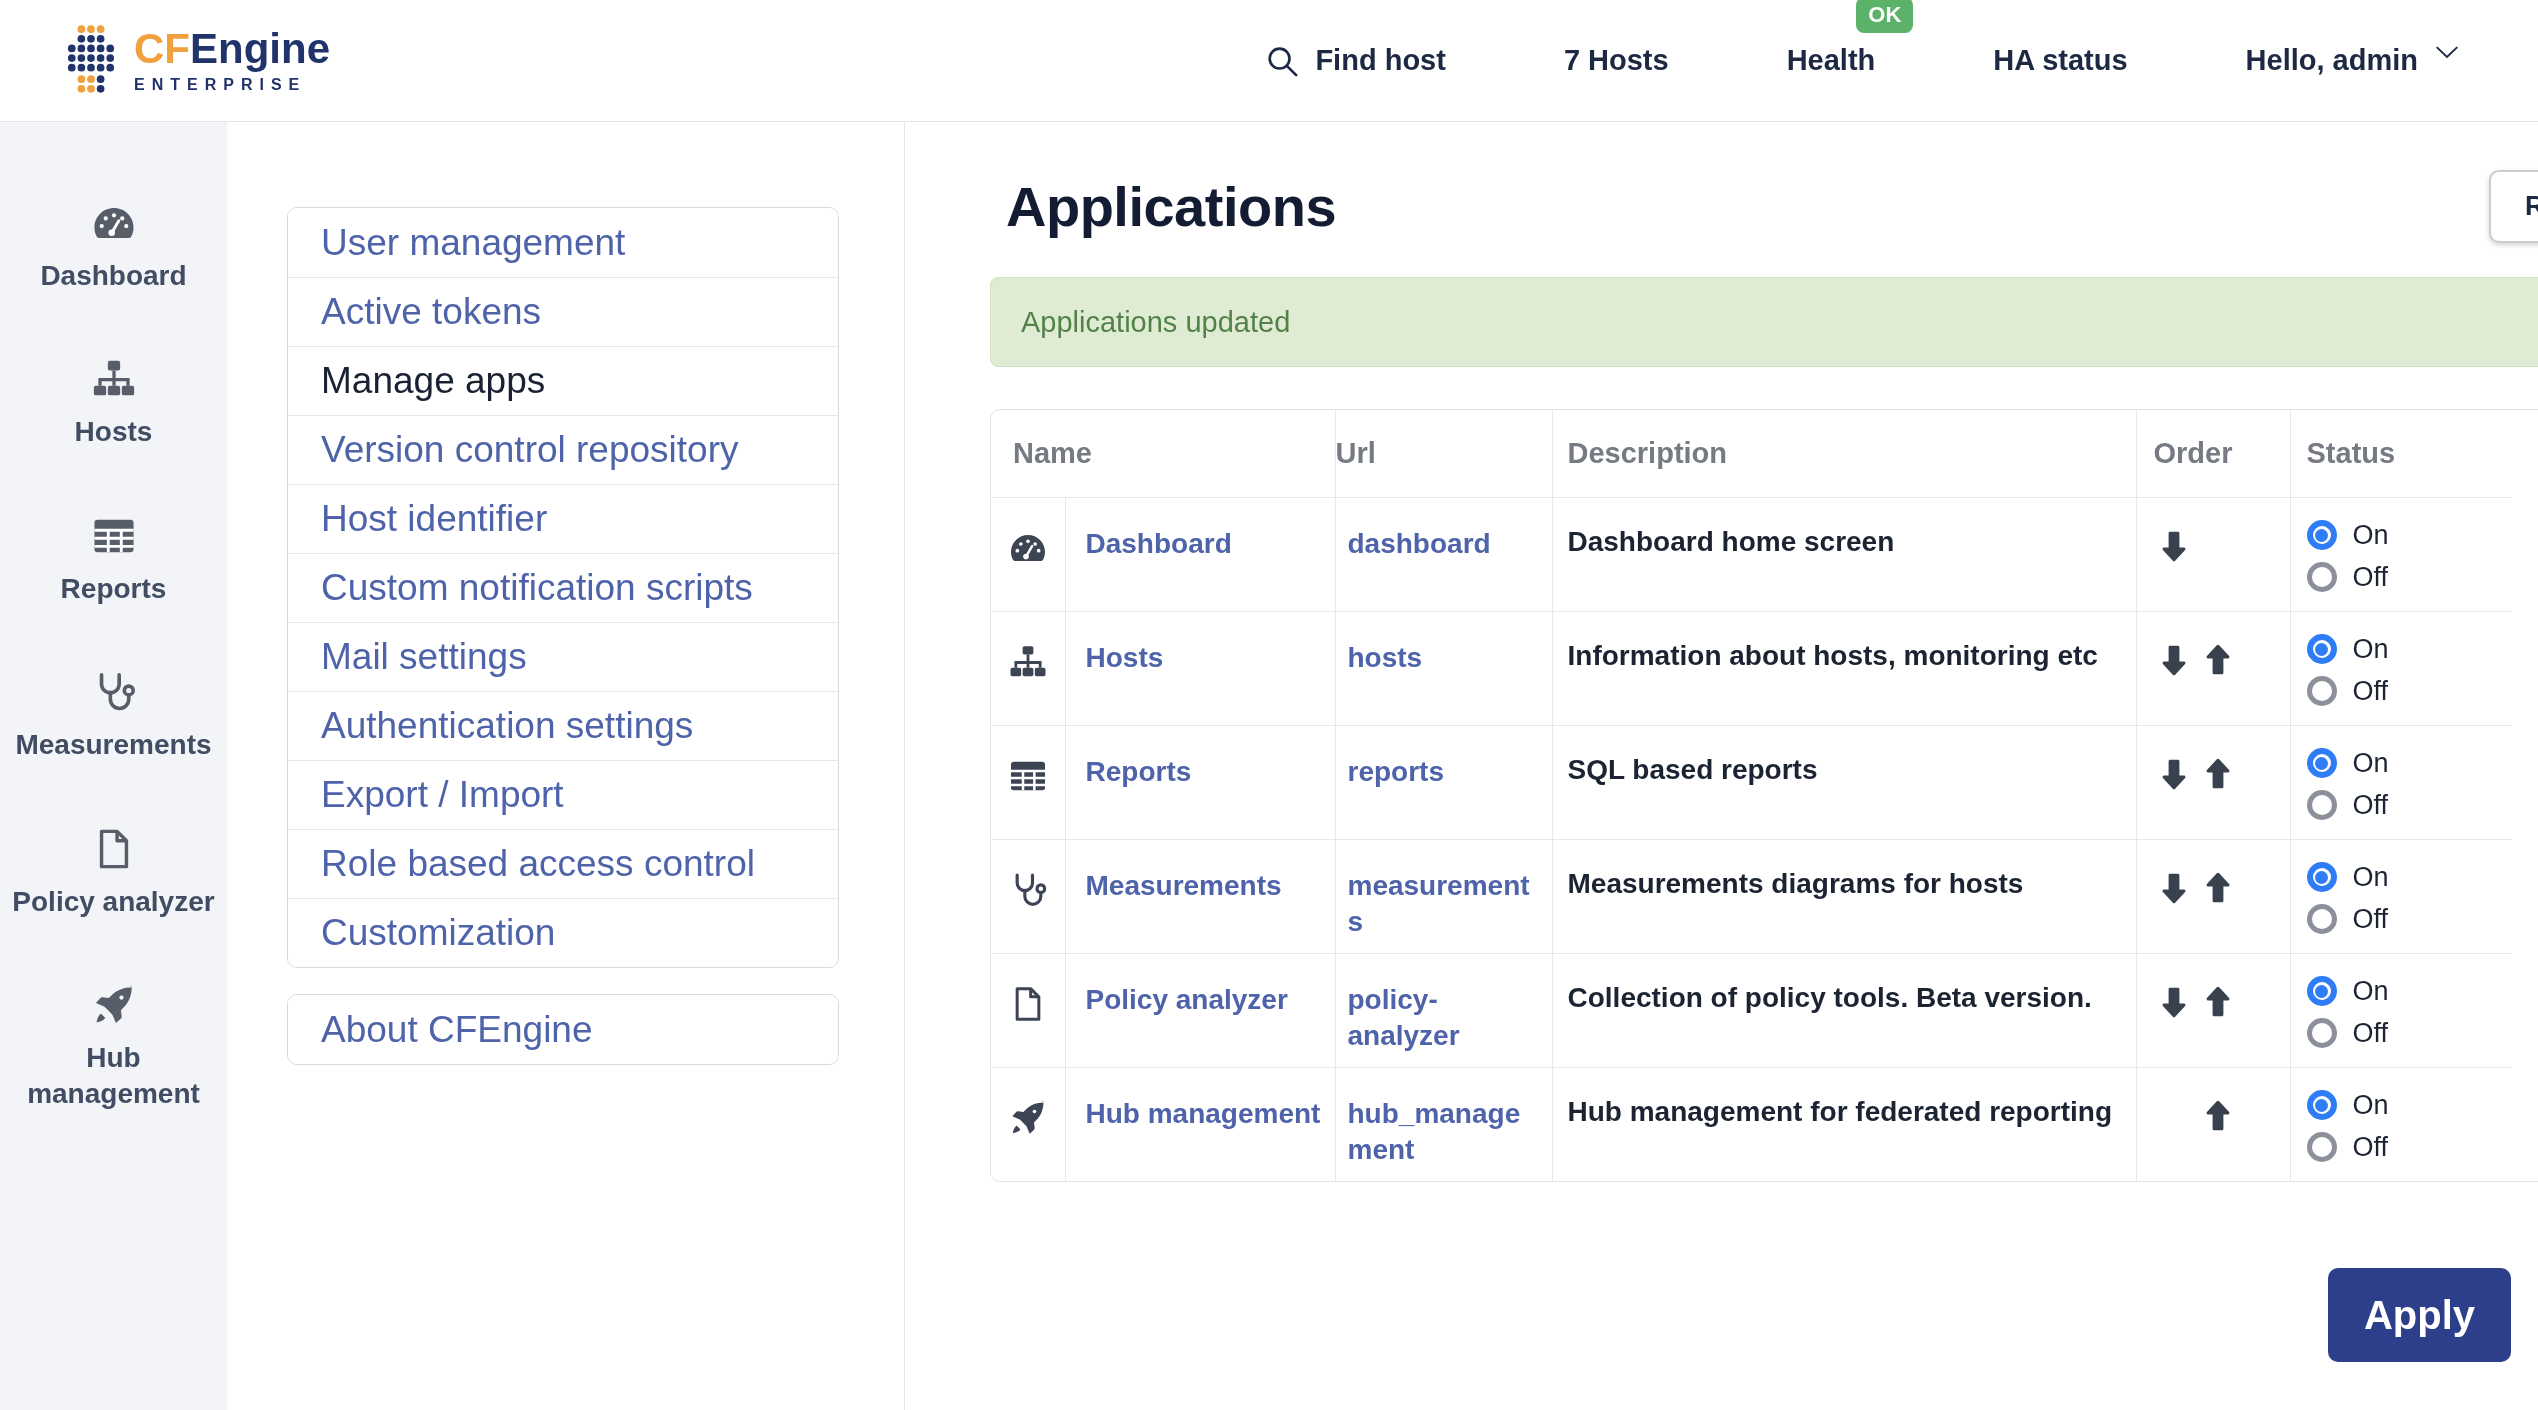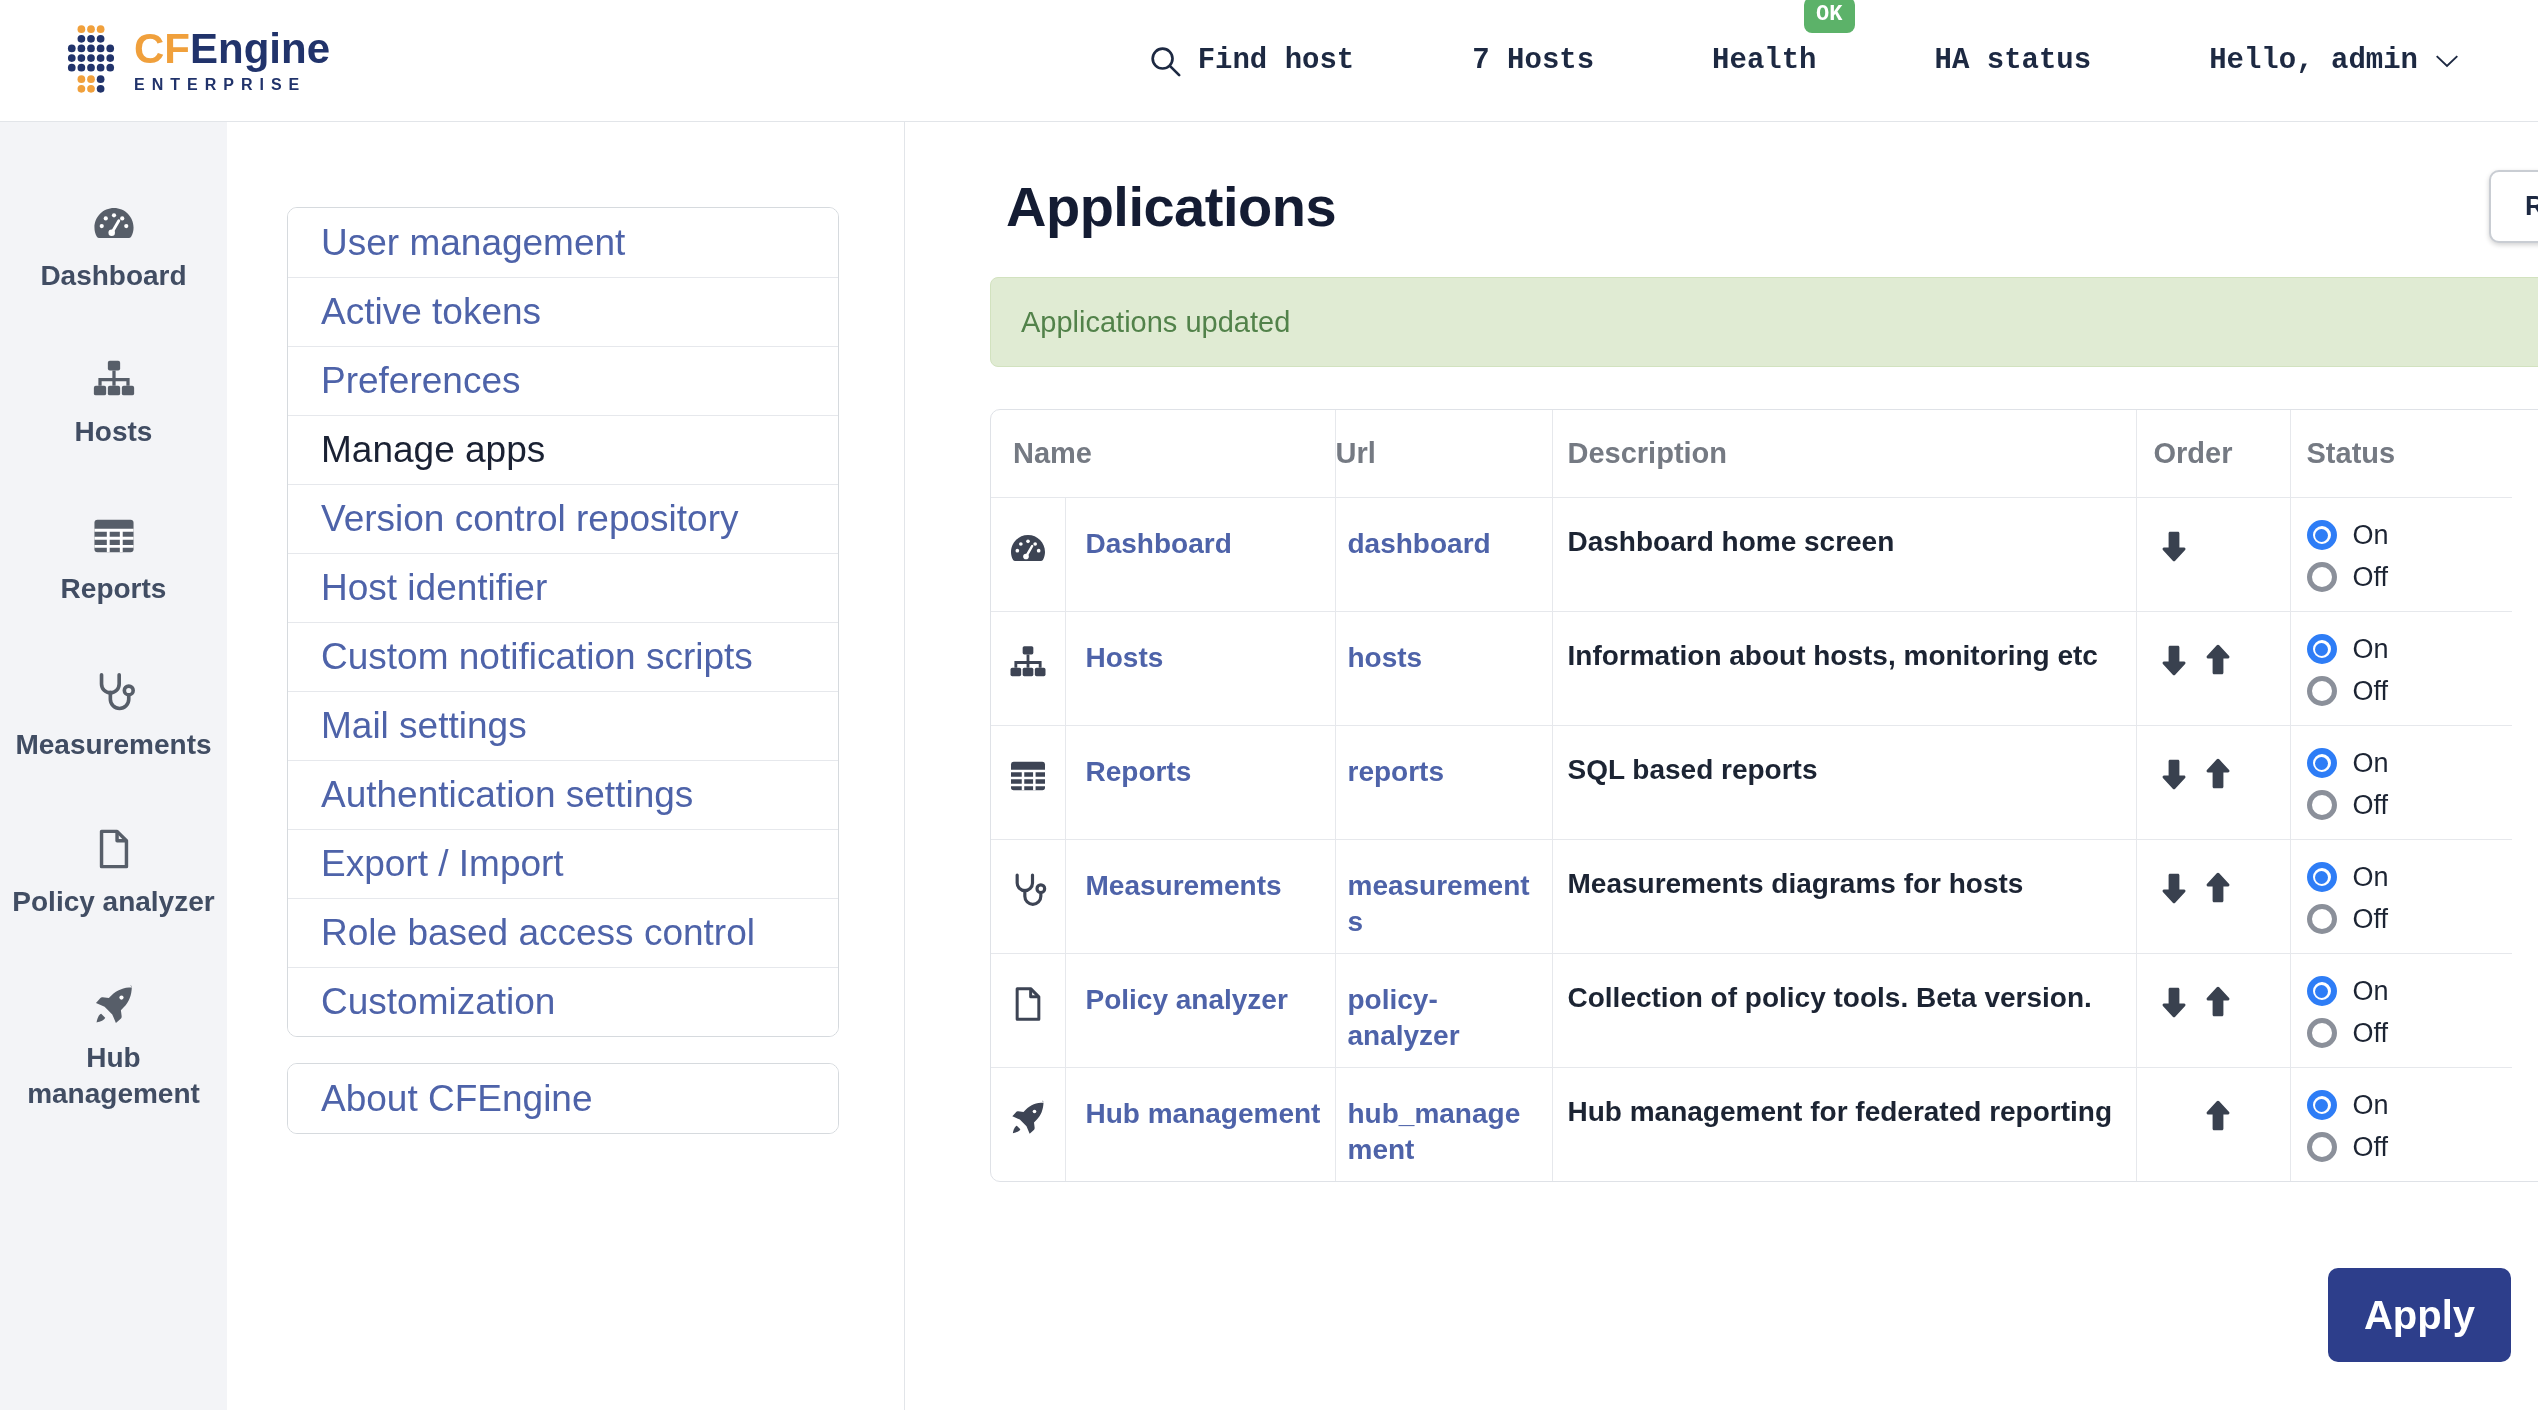--- a/index.html
+++ b/index.html
@@ -37,21 +37,21 @@
   .topbar{
     height:122px;display:flex;align-items:center;justify-content:space-between;
     padding:0 78px 0 66px;border-bottom:1px solid var(--panel-border);background:#fff;
   }
   .brand{display:flex;align-items:center;gap:18px;cursor:pointer;}
   .brand-line{font-size:42px;line-height:1;}
   .brand-cf{color:var(--brand-orange);font-weight:800;}
   .brand-engine{color:var(--brand-navy);font-weight:600;}
   .brand-sub{color:var(--brand-navy);font-size:16px;font-weight:600;letter-spacing:7px;margin-top:6px;}
   .topnav{display:flex;align-items:center;gap:118px;}
-  .nav-item{display:flex;align-items:center;gap:16px;font-size:29px;font-weight:700;color:var(--nav-text);cursor:pointer;white-space:nowrap;font-family:Liberation Mono, monospace;}
+  .nav-item{display:flex;gap:16px;font-size:29px;font-weight:700;color:var(--nav-text);cursor:pointer;white-space:nowrap;}
   .nav-item svg{display:block;}
   .nav-health{position:relative;}
   .ok-badge{
     position:absolute;top:-47px;right:-38px;background:var(--ok-badge);color:#fff;
     font-size:22px;font-weight:700;padding:5px 12px;border-radius:8px;line-height:1.2;
   }
   
   .body{display:flex;height:1288px;}
   .sidebar{width:227px;background:var(--sidebar-bg);padding-top:78px;flex-shrink:0;}
   .side-item{display:flex;flex-direction:column;align-items:center;margin-bottom:62px;cursor:pointer;}
@@ -271,21 +271,20 @@
             </svg>
           </span>
     <span class="side-label">Hub management</span>
   </div>
       </aside>
 
     <div class="settings-panel">
       <div class="menu-card" id="settings-menu">
   <div class="menu-item">User management</div>
   <div class="menu-item">Active tokens</div>
-  <div class="menu-item">Preferences</div>
   <div class="menu-item active">Manage apps</div>
   <div class="menu-item">Version control repository</div>
   <div class="menu-item">Host identifier</div>
   <div class="menu-item">Custom notification scripts</div>
   <div class="menu-item">Mail settings</div>
   <div class="menu-item">Authentication settings</div>
   <div class="menu-item">Export / Import</div>
   <div class="menu-item">Role based access control</div>
   <div class="menu-item">Customization</div>
         </div>

